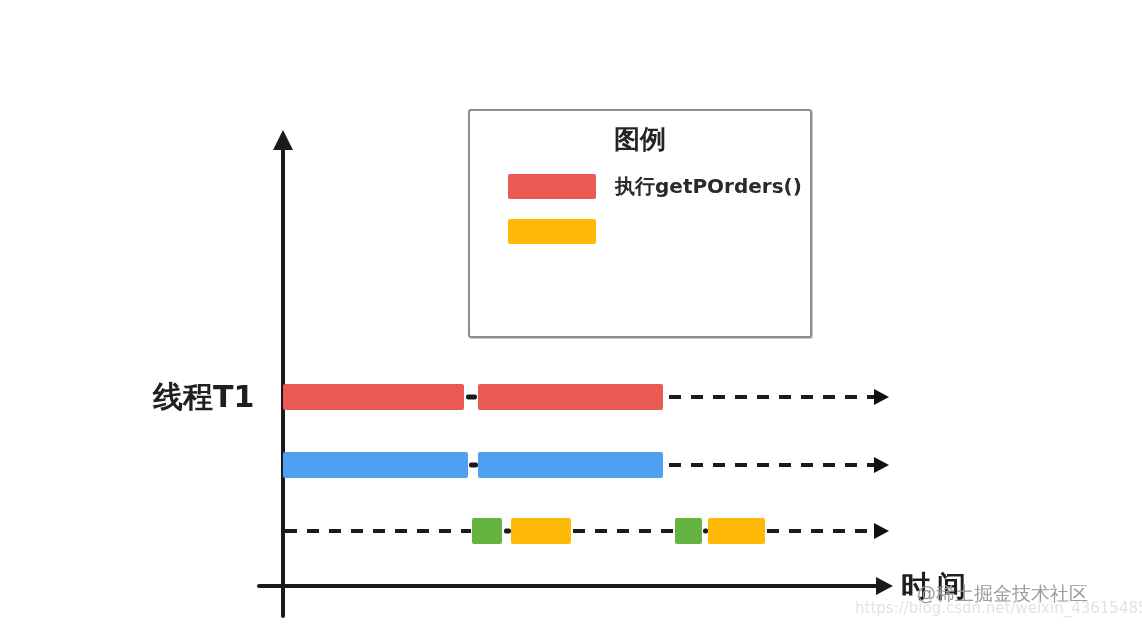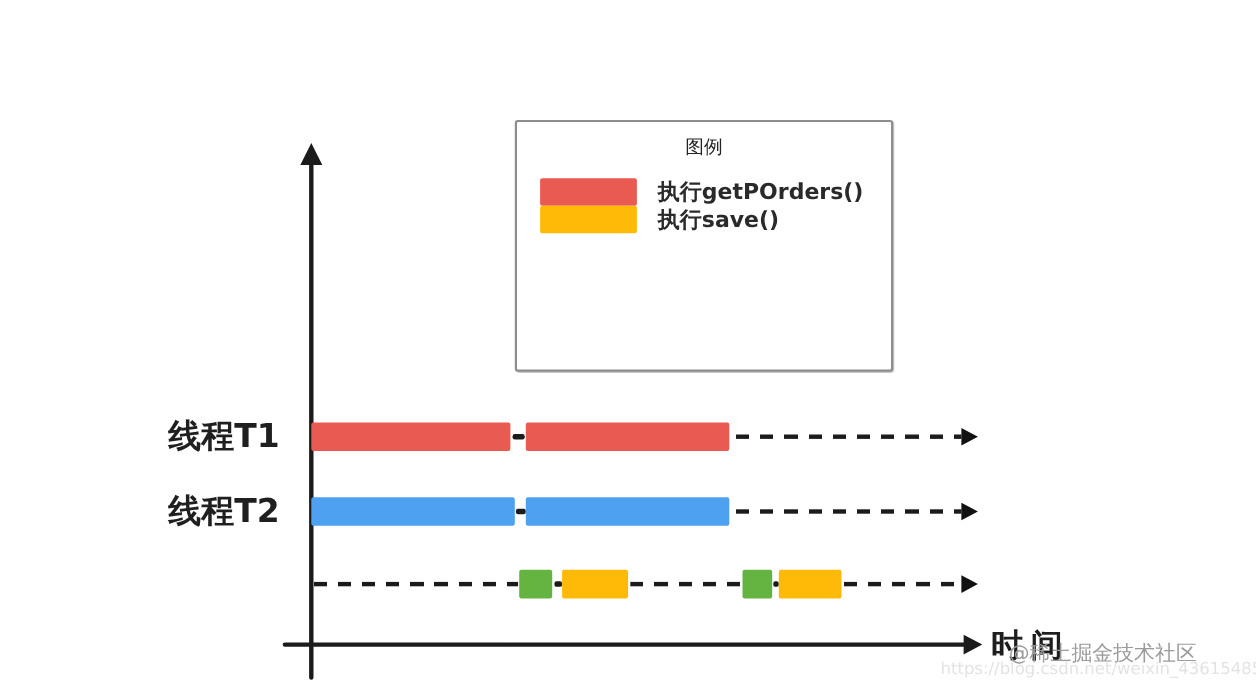--- a/index.html
+++ b/index.html
@@ -15,22 +15,22 @@
   .v-axis{position:absolute;left:281px;top:147px;width:4px;height:471px;background:#1b1b1b;border-radius:2px;}
   .v-axis-arrow{position:absolute;left:273px;top:130px;width:0;height:0;
     border-left:10px solid transparent;border-right:10px solid transparent;border-bottom:20px solid #1b1b1b;}
   .h-axis{position:absolute;left:257px;top:584px;width:621px;height:4px;background:#1b1b1b;border-radius:2px;}
   .h-axis-arrow{position:absolute;left:876px;top:577px;width:0;height:0;
     border-top:9px solid transparent;border-bottom:9px solid transparent;border-left:17px solid #1b1b1b;}
   .time-label{position:absolute;left:901px;top:567px;font-size:29px;font-weight:bold;letter-spacing:7px;color:#1e1e1e;white-space:nowrap;}
   
   .legend{position:absolute;left:468px;top:109px;width:344px;height:229px;background:#fff;
     border:2px solid #8d8d8d;border-radius:3px;box-shadow:1px 1px 0 #c9c9c9;box-sizing:border-box;}
-  .legend-title{margin-top:11px;text-align:center;font-size:17px;font-weight:normal;color:#242424;}
-  .legend-items{display:flex;flex-direction:column;margin-top:17px;padding-left:21px;}
+  .legend-title{margin-top:11px;text-align:center;font-size:26px;font-weight:bold;color:#242424;}
+  .legend-items{display:flex;flex-direction:column;gap:20px;margin-top:17px;padding-left:38px;}
   .legend-row{display:flex;align-items:center;gap:19px;height:25px;}
   .legend-swatch{width:88px;height:25px;border-radius:2px;flex:0 0 auto;}
   .legend-label{font-size:20px;font-weight:bold;color:#2a2a2a;white-space:nowrap;}
   
   .thread-row{position:absolute;left:0;top:0;width:912px;height:40px;}
   #timeline-rows .thread-row:nth-child(1){top:377px;}
   #timeline-rows .thread-row:nth-child(2){top:445px;}
   #timeline-rows .thread-row:nth-child(3){top:511px;}
   .thread-label{position:absolute;left:153px;top:50%;transform:translateY(-50%);
     font-size:30px;font-weight:bold;color:#1f1f1f;white-space:nowrap;}
@@ -58,36 +58,34 @@
 
   <div class="legend">
     <div class="legend-title">图例</div>
     <div class="legend-items" id="legend-items">
         <div class="legend-row">
           <div class="legend-swatch" style="background: rgb(233, 90, 82);"></div>
           <div class="legend-label">执行getPOrders()</div>
         </div>
         <div class="legend-row">
           <div class="legend-swatch" style="background: rgb(255, 186, 8);"></div>
-          <div class="legend-label">执行save()</div>
         </div>
       </div>
   </div>
 
   <div id="timeline-rows">
       <div class="thread-row">
         <div class="thread-label">线程T1</div>
         <div class="seg seg-bar" style="left: 283px; width: 181px; background: rgb(233, 90, 82);"></div>
         <div class="seg seg-connector" style="left: 466px; width: 11px;"></div>
         <div class="seg seg-bar" style="left: 478px; width: 185px; background: rgb(233, 90, 82);"></div>
         <div class="seg seg-dashes" style="left: 669px; width: 205px;"></div>
         <div class="seg seg-arrow" style="left: 874px;"></div>
       </div>
       <div class="thread-row">
-        <div class="thread-label">线程T2</div>
         <div class="seg seg-bar" style="left: 283px; width: 185px; background: rgb(78, 160, 240);"></div>
         <div class="seg seg-connector" style="left: 469px; width: 9px;"></div>
         <div class="seg seg-bar" style="left: 478px; width: 185px; background: rgb(78, 160, 240);"></div>
         <div class="seg seg-dashes" style="left: 669px; width: 205px;"></div>
         <div class="seg seg-arrow" style="left: 874px;"></div>
       </div>
       <div class="thread-row">
         <div class="seg seg-dashes" style="left: 285px; width: 186px;"></div>
         <div class="seg seg-bar" style="left: 472px; width: 30px; background: rgb(101, 180, 66);"></div>
         <div class="seg seg-connector" style="left: 504px; width: 7px;"></div>

